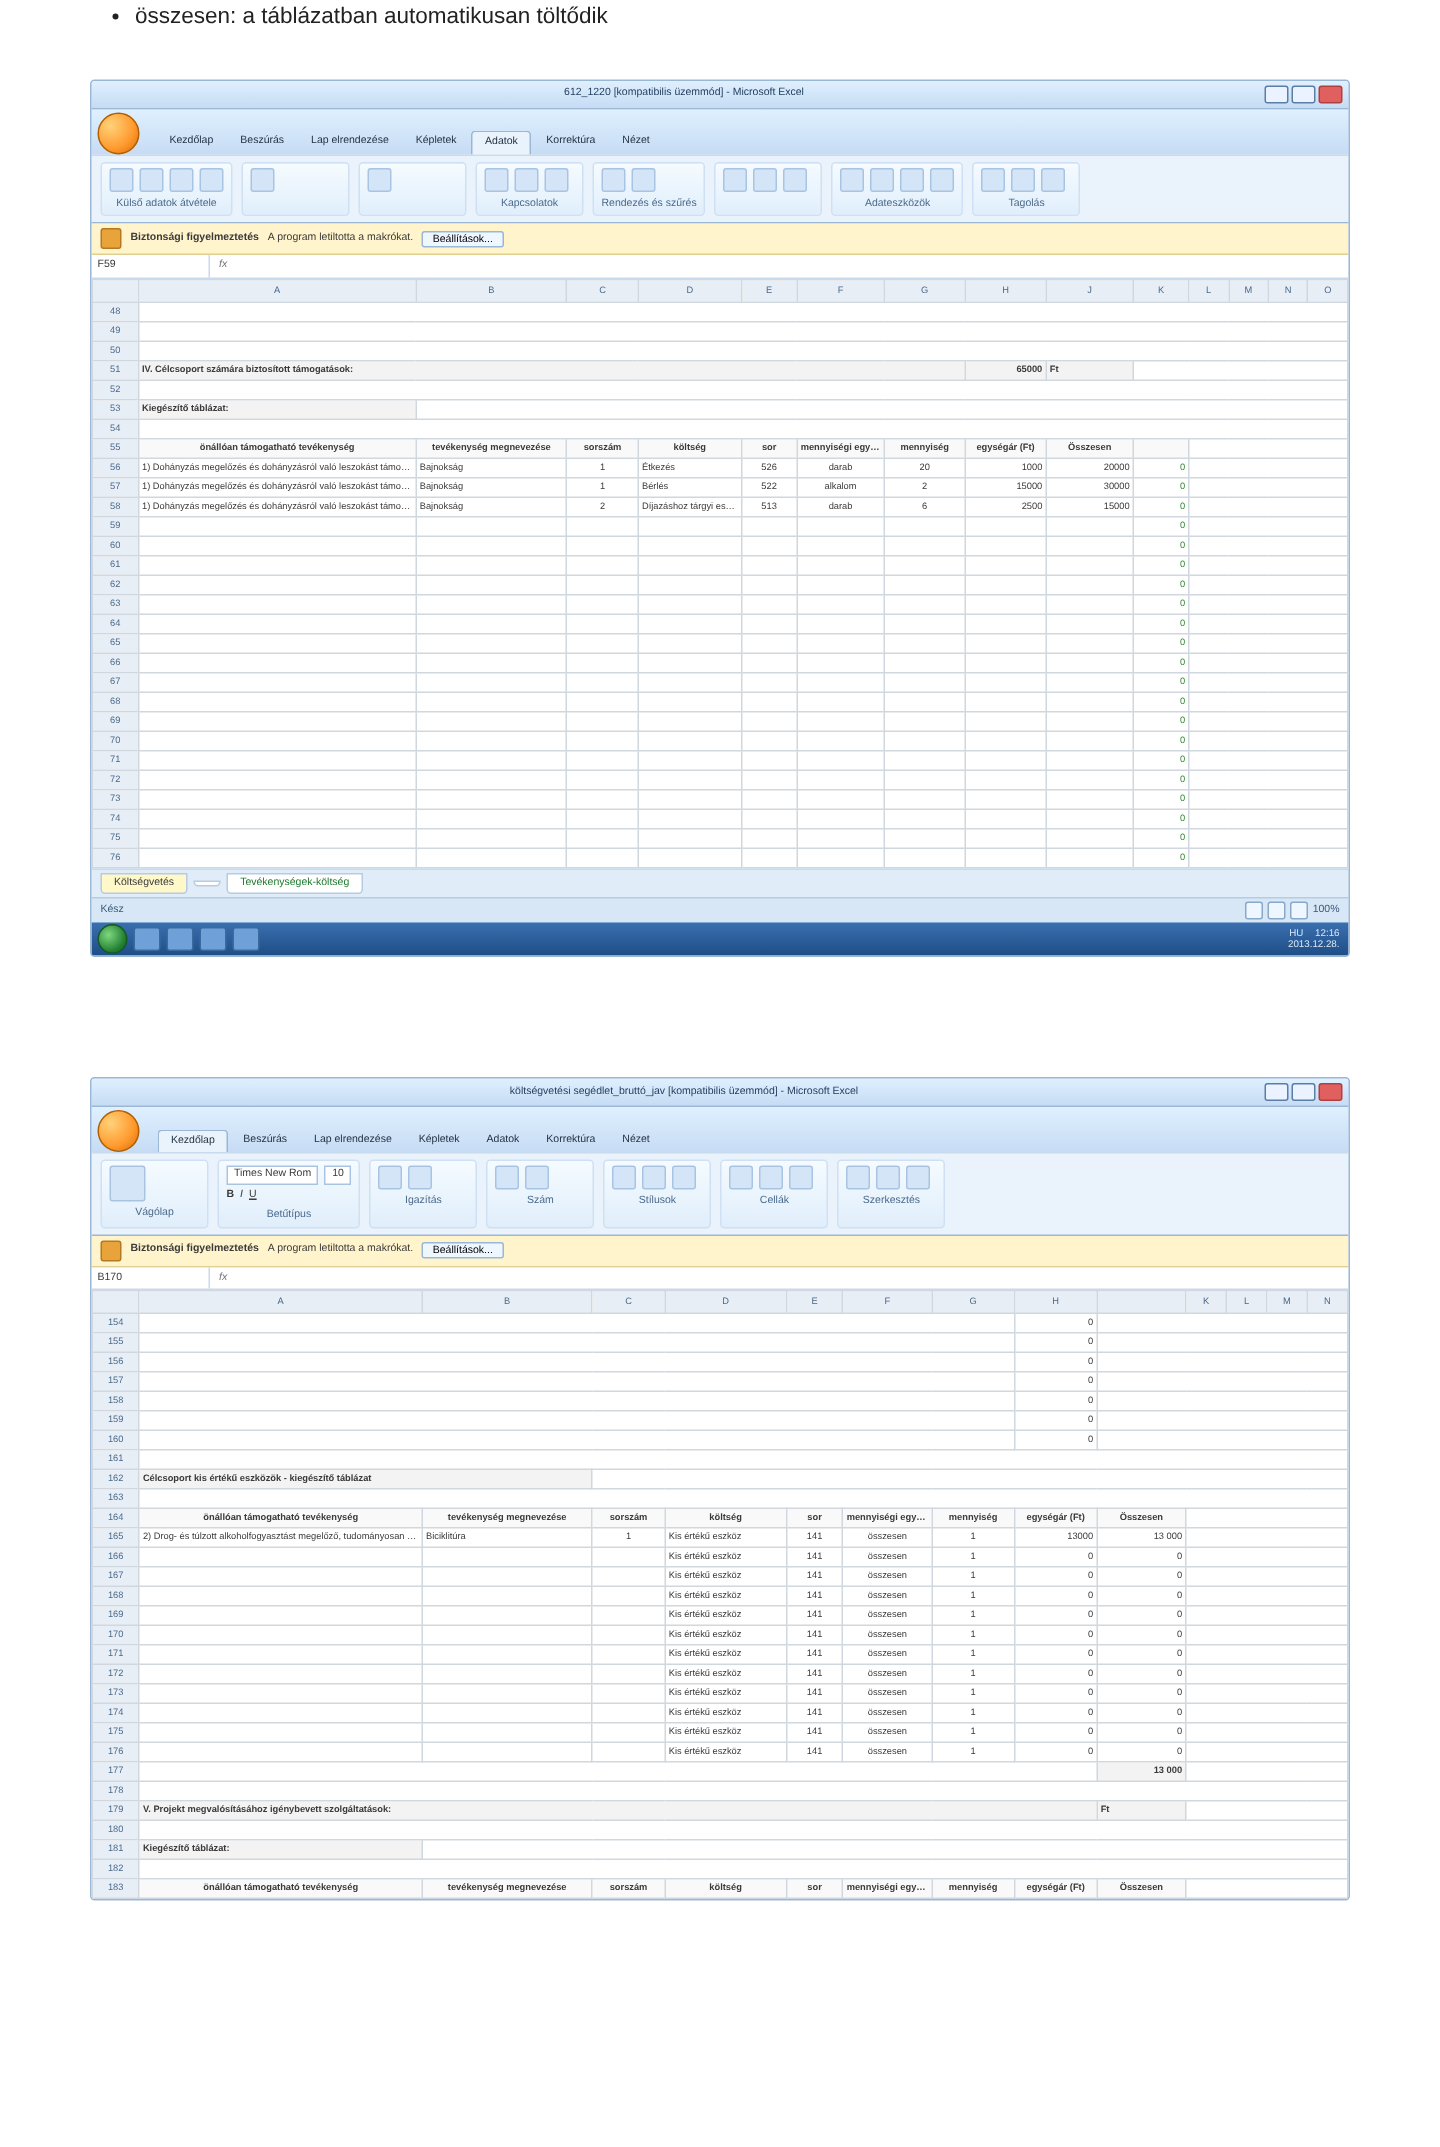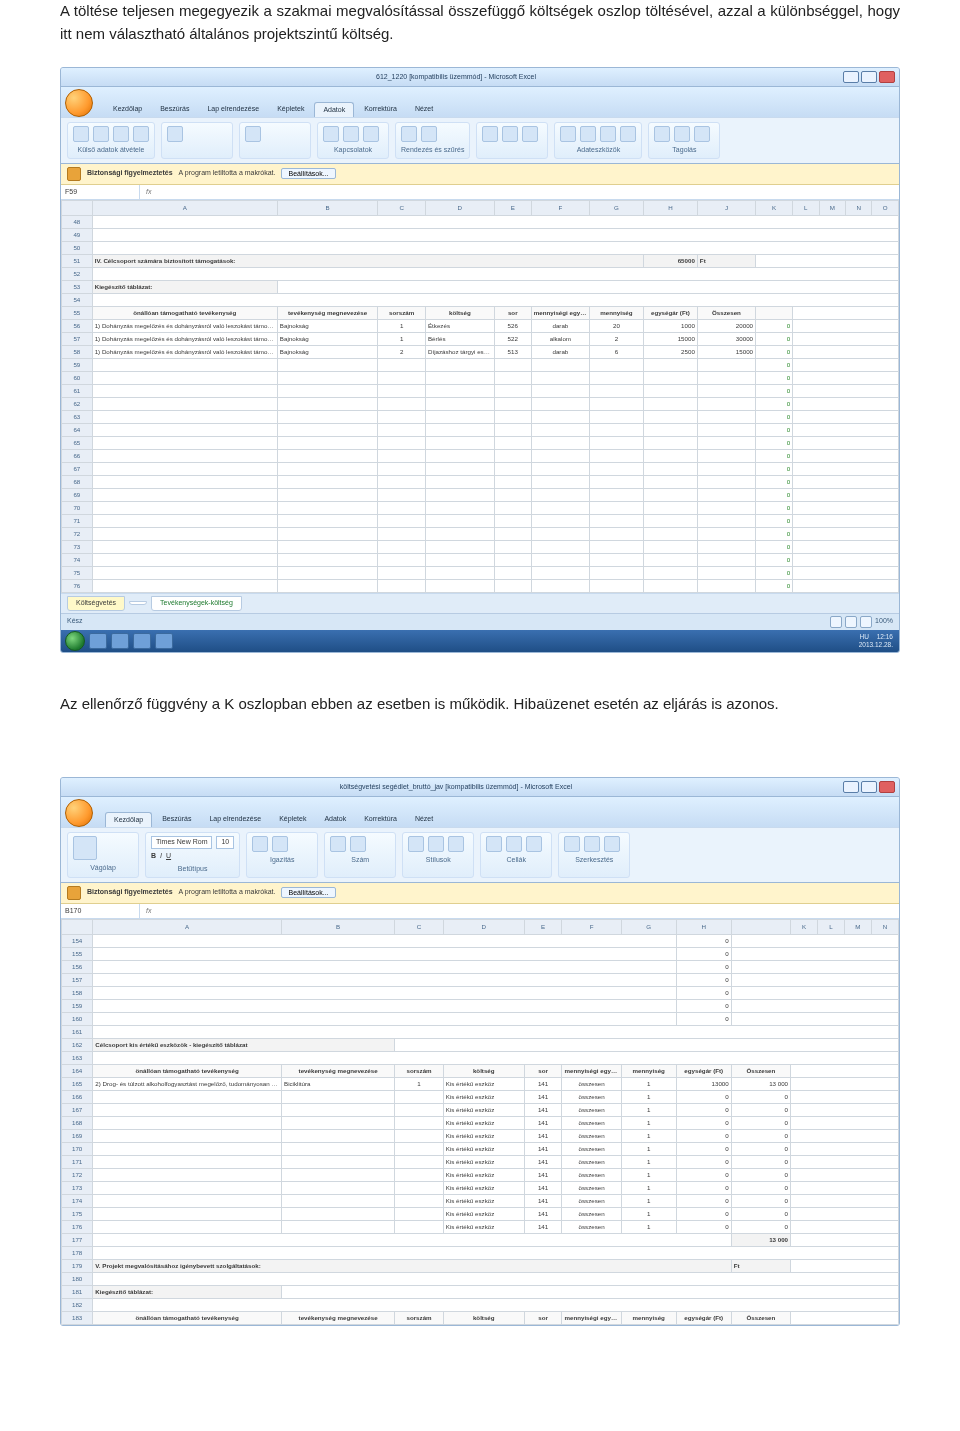--- a/index.html
+++ b/index.html
@@ -57,22 +57,24 @@
   .taskbar{display:flex;align-items:center;height:22px;background:linear-gradient(#3a6fb0,#1f4e86);padding:0 4px;gap:4px}
   .startorb{width:18px;height:18px;border-radius:50%;background:radial-gradient(circle at 35% 35%,#7fd87f,#1e7a2e 70%);border:1px solid #155a20}
   .tbicon{width:16px;height:14px;background:#6fa0d8;border:1px solid #3b6a9e;border-radius:2px}
   .tbclock{margin-left:auto;color:#dce9f7;text-align:right;line-height:1.1;font-size:6.5px;padding-right:2px}
 </style>
 </head>
 <body>
 
 <div class="page">
 
+  <ul class="bullet">
+    <li>összesen: a táblázatban automatikusan töltődik</li>
+  </ul>
 
-  <p>A töltése teljesen megegyezik a szakmai megvalósítással összefüggő költségek oszlop töltésével, azzal a különbséggel, hogy itt nem választható általános projektszintű költség.</p>
 
   <div class="shot">
     <div class="titlebar">
       <span style="width:4px"></span>
       <span class="wintitle">612_1220 [kompatibilis üzemmód] - Microsoft Excel</span>
       <span class="winbtns">
         <span class="winbtn"></span>
         <span class="winbtn"></span>
         <span class="winbtn close"></span>
       </span>
@@ -548,21 +550,20 @@
       <span class="tbicon"></span>
       <span class="tbicon"></span>
       <span class="tbclock">
         <span style="margin-right:6px">HU</span>
         <span>12:16</span><br>
         <span>2013.12.28.</span>
       </span>
     </div>
   </div>
 
-  <p>Az ellenőrző függvény a K oszlopban ebben az esetben is működik. Hibaüzenet esetén az eljárás is azonos.</p>
   <div class="gap"></div>
 
   <div class="shot">
     <div class="titlebar">
       <span style="width:4px"></span>
       <span class="wintitle">költségvetési segédlet_bruttó_jav [kompatibilis üzemmód] - Microsoft Excel</span>
       <span class="winbtns">
         <span class="winbtn"></span>
         <span class="winbtn"></span>
         <span class="winbtn close"></span>

